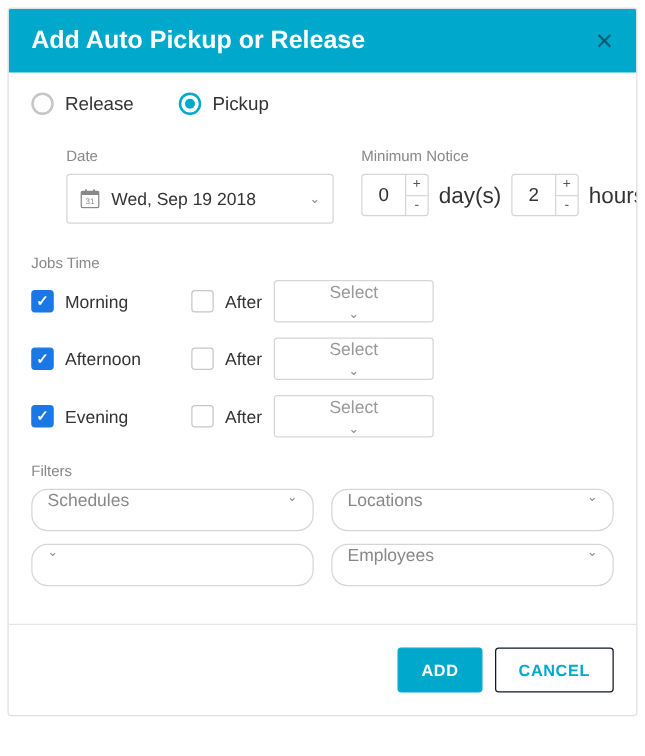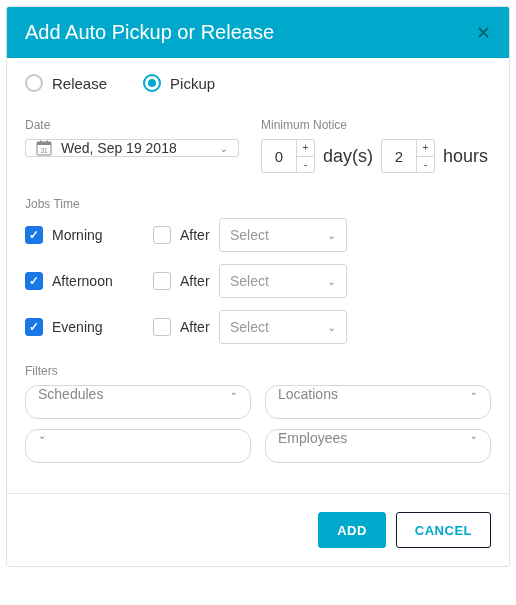--- a/index.html
+++ b/index.html
@@ -18,21 +18,21 @@
   .modal-header {
     background: #00a8cc;
     color: #fff;
     padding: 14px 18px;
     display: flex;
     justify-content: space-between;
     align-items: center;
   }
   .modal-title {
     font-size: 20px;
-    font-weight: 400;
+    font-weight: 700;
   }
   .close-x {
     color: rgba(0,0,0,0.45);
     font-size: 18px;
     cursor: pointer;
     font-weight: 300;
   }
   .modal-body {
     padding: 16px 18px 12px 18px;
   }
@@ -68,35 +68,36 @@
     background: #00a8cc;
   }
   .radio-label {
     font-size: 15px;
     color: #333;
   }
   .section-row {
     display: flex;
     gap: 22px;
     margin-bottom: 24px;
+    margin-left: 28px;
   }
   .field-label {
     font-size: 12px;
     color: #888;
     margin-bottom: 7px;
     display: block;
   }
   .date-col { flex: 0 0 214px; }
   .notice-col { flex: 1; }
   .date-picker {
     display: flex;
     align-items: center;
     border: 1px solid #d6d6d6;
     border-radius: 3px;
-    height: 18px;
+    height: 40px;
     padding: 0 10px;
     background: #fff;
     cursor: pointer;
     position: relative;
   }
   .cal-icon {
     width: 16px;
     height: 16px;
     margin-right: 9px;
     flex-shrink: 0;
@@ -200,20 +201,21 @@
   .select-box {
     border: 1px solid #d6d6d6;
     border-radius: 3px;
     height: 34px;
     display: flex;
     align-items: center;
     padding: 0 10px;
     background: #fff;
     cursor: pointer;
     width: 128px;
+    flex-direction: column;
   }
   .select-text {
     flex: 1;
     font-size: 14px;
     color: #999;
   }
   .filters-section { margin-bottom: 18px; }
   .filters-grid {
     display: grid;
     grid-template-columns: 1fr 1fr;

